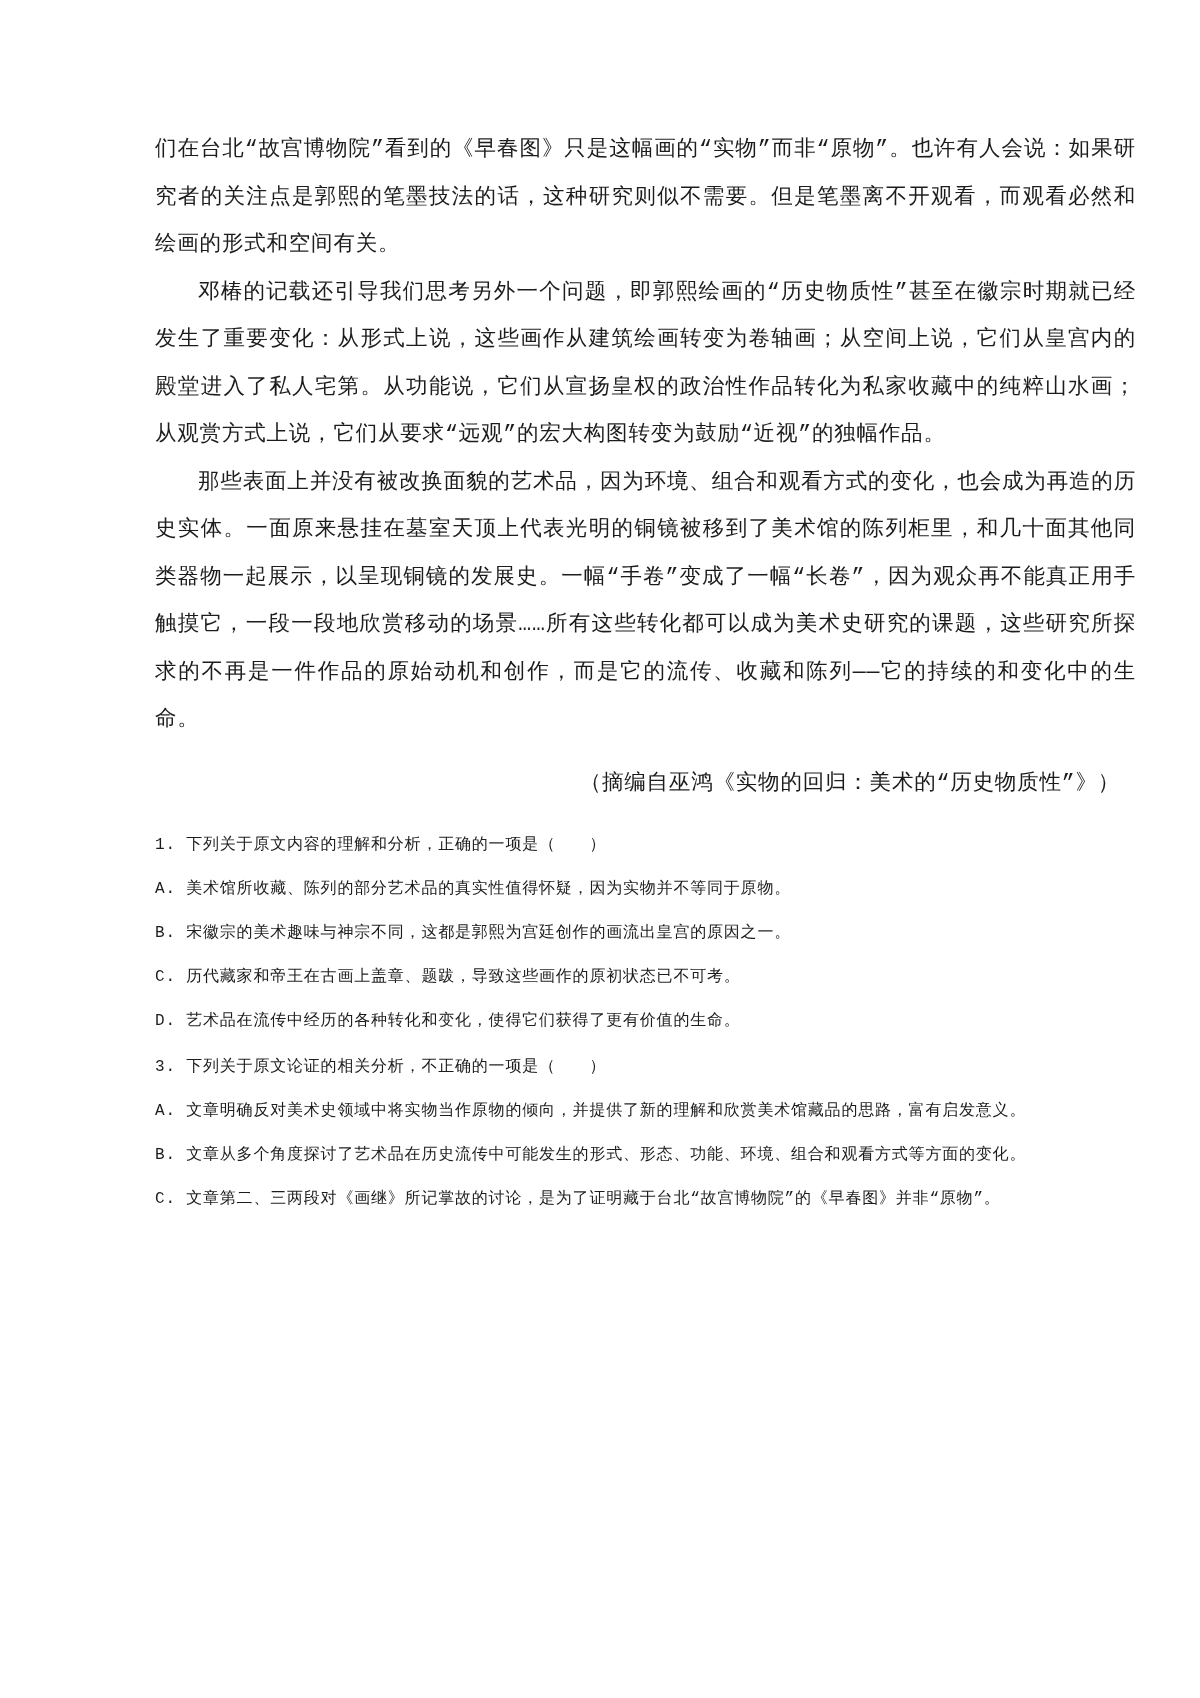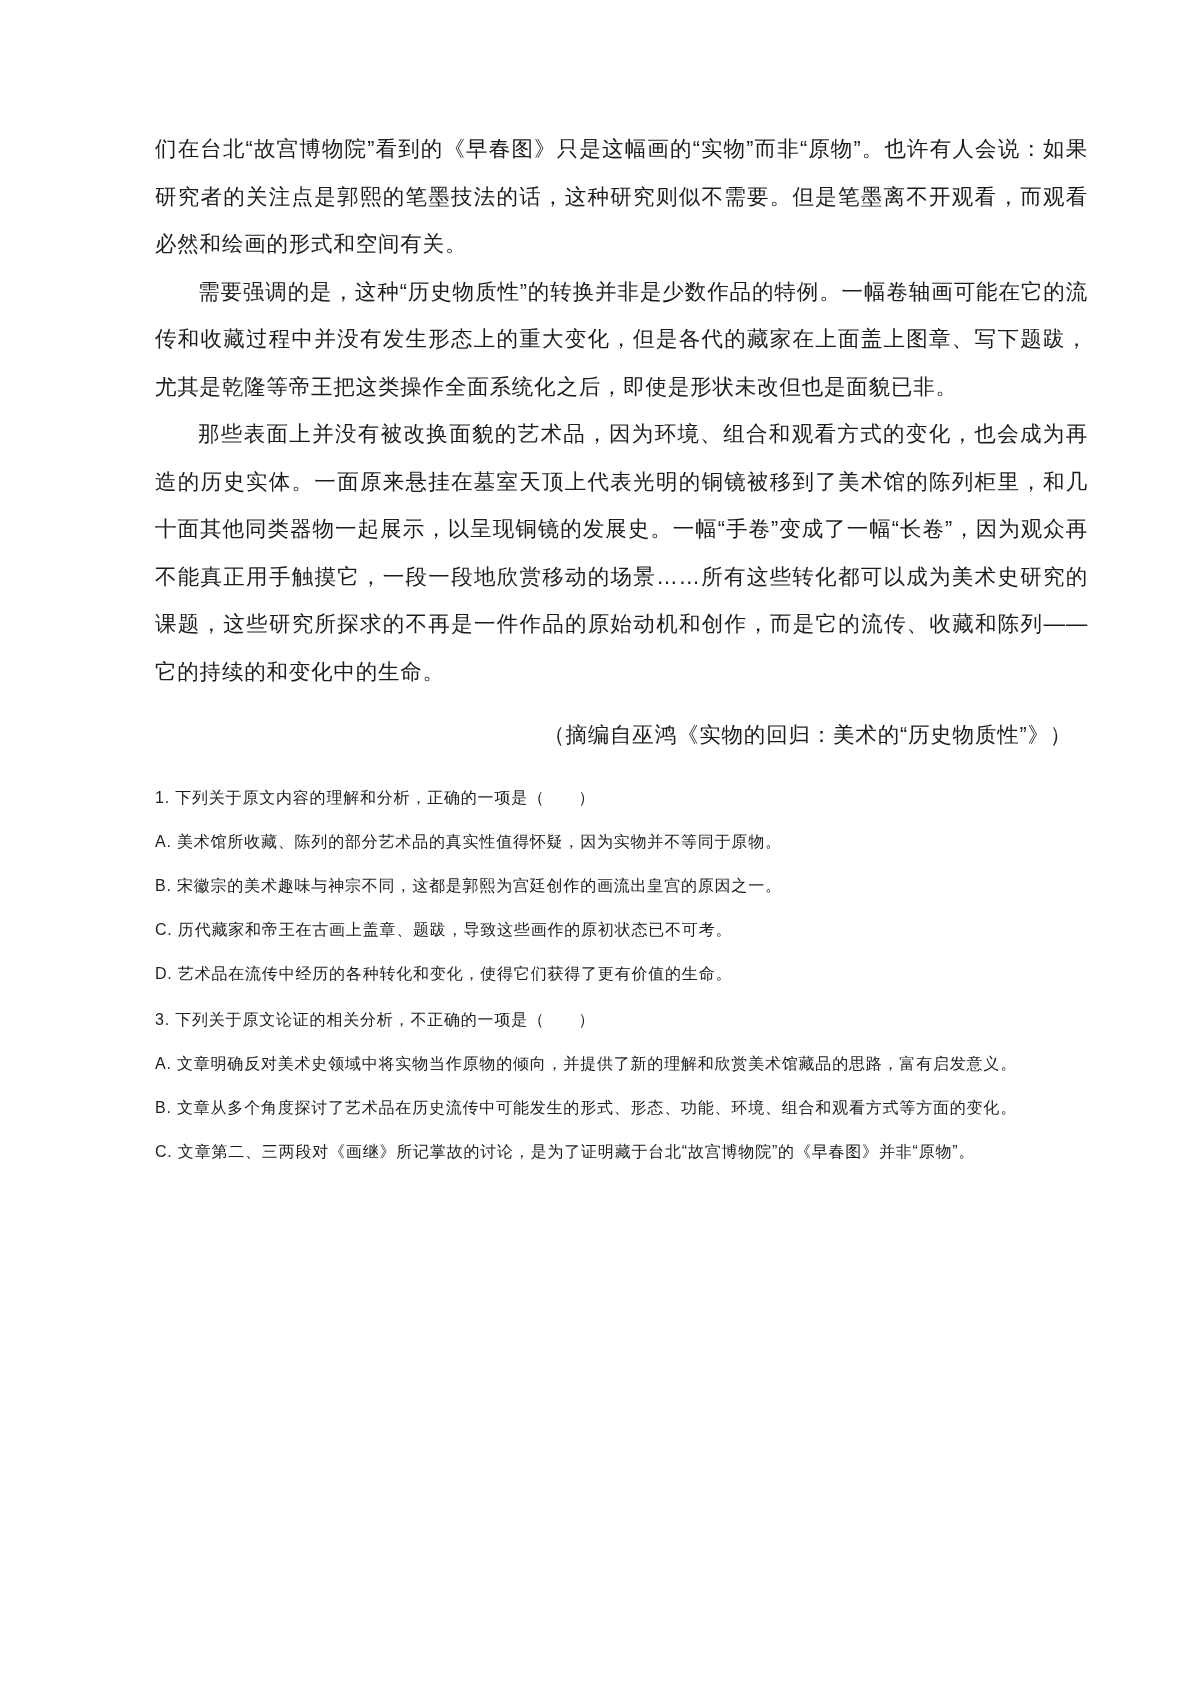--- a/index.html
+++ b/index.html
@@ -6,22 +6,22 @@
     margin: 0;
     padding: 0;
     background: #ffffff;
   }
   .page {
     position: relative;
     width: 1200px;
     height: 1698px;
     box-sizing: border-box;
     background: #ffffff;
-    padding: 126px 112px 0 155px;
-    font-family: Liberation Sans, sans-serif;
+    padding: 126px 64px 0 155px;
+    font-family: Liberation Mono, monospace;
     color: #1c1c1c;
     overflow: hidden;
   }
   .para {
     margin: 0;
     font-size: 21.5px;
     line-height: 47.5px;
     text-align: justify;
     text-justify: inter-ideograph;
     letter-spacing: 0.8px;
@@ -50,22 +50,22 @@
     margin-top: 2px;
   }
 </style>
 </head>
 <body>
 
 <div class="page">
 
   <p class="para">们在台北“故宫博物院”看到的《早春图》只是这幅画的“实物”而非“原物”。也许有人会说：如果研究者的关注点是郭熙的笔墨技法的话，这种研究则似不需要。但是笔墨离不开观看，而观看必然和绘画的形式和空间有关。</p>
 
+  <p class="para indent">邓椿的记载还引导我们思考另外一个问题，即郭熙绘画的“历史物质性”甚至在徽宗时期就已经发生了重要变化：从形式上说，这些画作从建筑绘画转变为卷轴画；从空间上说，它们从皇宫内的殿堂进入了私人宅第。从功能说，它们从宣扬皇权的政治性作品转化为私家收藏中的纯粹山水画；从观赏方式上说，它们从要求“远观”的宏大构图转变为鼓励“近视”的独幅作品。</p>
 
-  <p class="para indent">需要强调的是，这种“历史物质性”的转换并非是少数作品的特例。一幅卷轴画可能在它的流传和收藏过程中并没有发生形态上的重大变化，但是各代的藏家在上面盖上图章、写下题跋，尤其是乾隆等帝王把这类操作全面系统化之后，即使是形状未改但也是面貌已非。</p>
 
   <p class="para indent">那些表面上并没有被改换面貌的艺术品，因为环境、组合和观看方式的变化，也会成为再造的历史实体。一面原来悬挂在墓室天顶上代表光明的铜镜被移到了美术馆的陈列柜里，和几十面其他同类器物一起展示，以呈现铜镜的发展史。一幅“手卷”变成了一幅“长卷”，因为观众再不能真正用手触摸它，一段一段地欣赏移动的场景……所有这些转化都可以成为美术史研究的课题，这些研究所探求的不再是一件作品的原始动机和创作，而是它的流传、收藏和陈列——它的持续的和变化中的生命。</p>
 
   <p class="attribution">（摘编自巫鸿《实物的回归：美术的“历史物质性”》）</p>
 
   <div class="qsection">
     <p class="qline">1. 下列关于原文内容的理解和分析，正确的一项是（　　）</p>
     <p class="qline">A. 美术馆所收藏、陈列的部分艺术品的真实性值得怀疑，因为实物并不等同于原物。</p>
     <p class="qline">B. 宋徽宗的美术趣味与神宗不同，这都是郭熙为宫廷创作的画流出皇宫的原因之一。</p>
     <p class="qline">C. 历代藏家和帝王在古画上盖章、题跋，导致这些画作的原初状态已不可考。</p>

